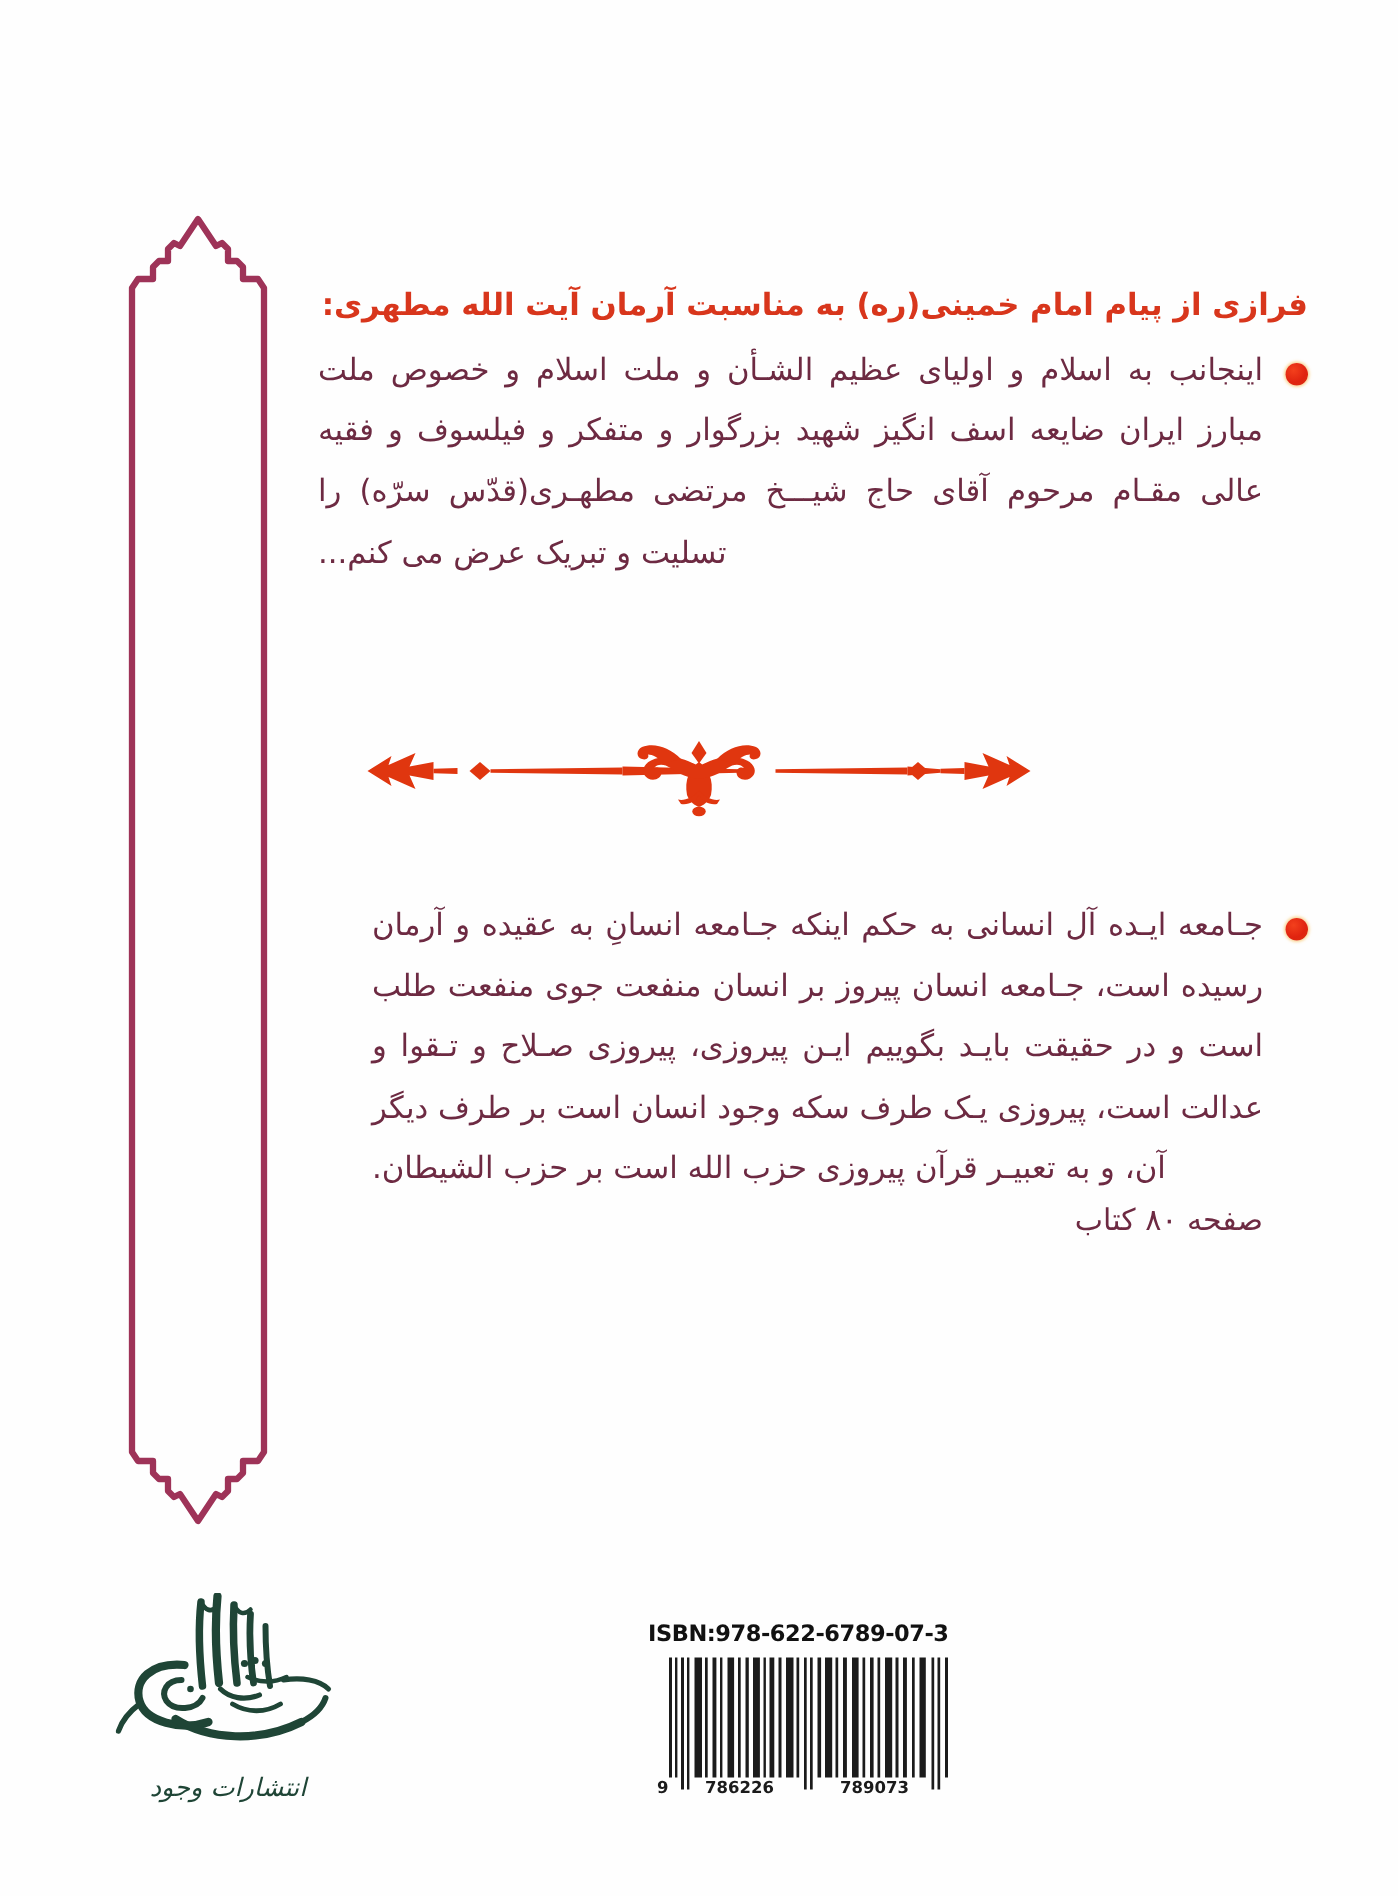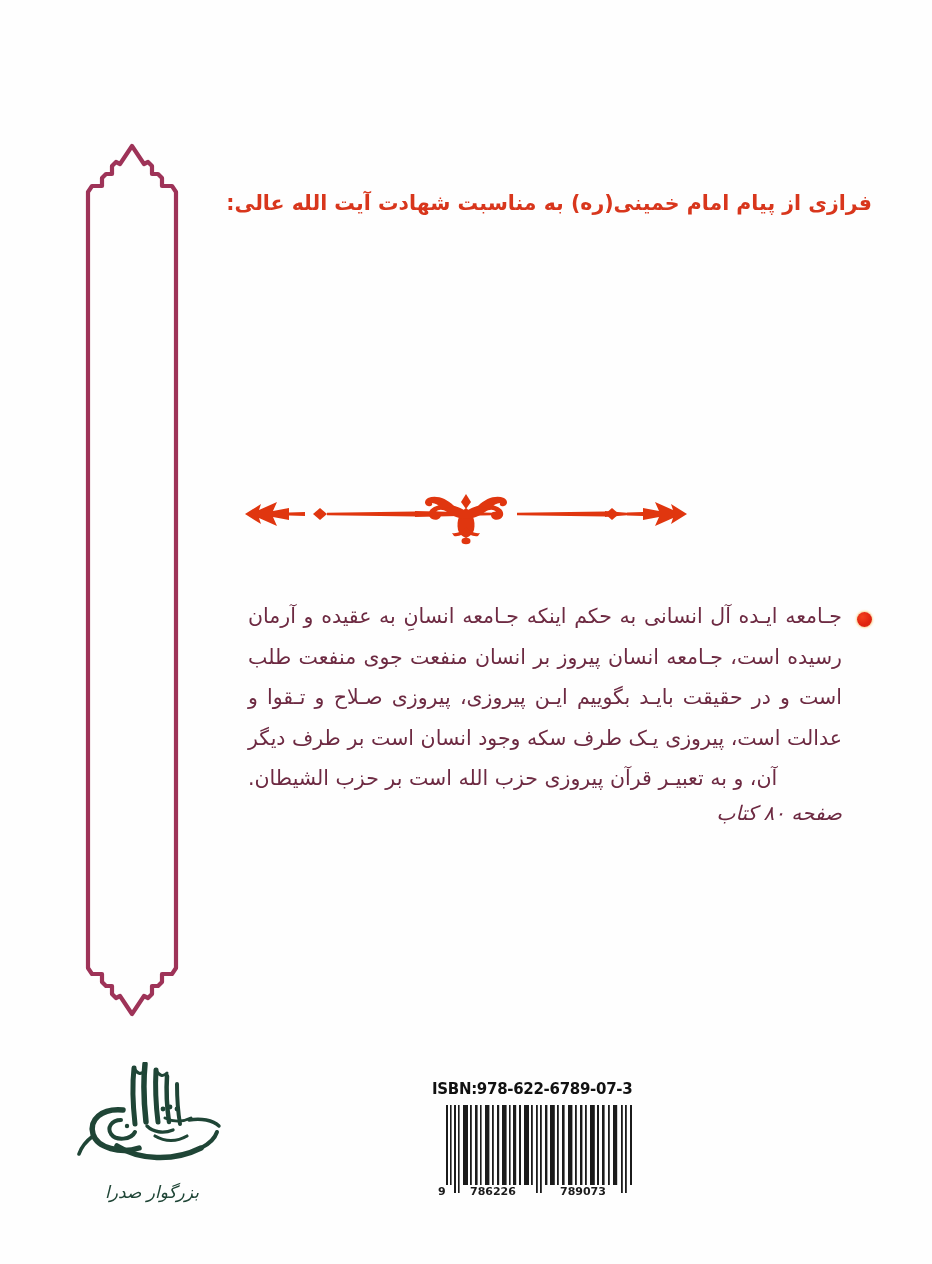--- a/index.html
+++ b/index.html
@@ -100,21 +100,20 @@
     direction: rtl;
   }
 
   .page-ref {
     color: #6d2a42;
     font-size: 20px;
     margin: 2px 0 0 0;
     text-align: right;
     padding-right: 30px;
     direction: rtl;
-    font-style: italic;
   }
 
   
   .publisher {
     position: absolute;
     left: 62px;
     top: 1062px;
     width: 180px;
     height: 150px;
     text-align: center;
@@ -167,22 +166,26 @@
                L88 832 L78 832 L78 840 L74 844 L68 844
                L68 852 L64 856 L60 854 L56 860 L48 872
                L40 860 L36 854 L32 856 L28 852 L28 844
                L22 844 L18 840 L18 832 L8 832 L4 826
                L4 50 L8 44 L18 44 L18 36 L22 32 L28 32
                L28 24 L32 20 L36 22 L40 16 Z" fill="none" stroke="#9e3358" stroke-width="4.2" stroke-linejoin="round"></path>
     </svg>
   </div>
 
   <div class="text-column">
-    <p class="headline">فرازی از پیام امام خمینی(ره) به مناسبت شهادت آیت الله عالی:</p>
-
+    <p class="headline">فرازی از پیام امام خمینی(ره) به مناسبت آرمان آیت الله مطهری:</p>
+
+    <div class="para-block">
+      <span class="bullet"></span>
+      <p class="body-text">اینجانب به اسلام و اولیای عظیم الشـأن و ملت اسلام و خصوص ملت مبارز ایران ضایعه اسف انگیز شهید بزرگوار و متفکر و فیلسوف و فقیه عالی مقـام مرحوم آقای حاج شیـــخ مرتضی مطهـری(قدّس سرّه) را تسلیت و تبریک عرض می کنم...</p>
+    </div>
   </div>
 
   <div class="divider">
     <svg viewBox="0 0 446 72" xmlns="http://www.w3.org/2000/svg">
       <g fill="#e0360f">
 
         <path d="M2 36 L18 26 L16 32 L34 24 L30 33 L46 30 L46 42 L30 39 L34 48 L16 40 L18 46 Z"></path>
 
         <path d="M46 34.5 L62 34 L62 38 L46 37.5 Z"></path>
         <path d="M70 36 L77 30 L84 36 L77 42 Z"></path>
@@ -245,21 +248,21 @@
         <path d="M88 56 C96 60 106 60 114 56" stroke-width="3"></path>
 
         <circle cx="86" cy="47" r="2.4" fill="#1f4536" stroke="none"></circle>
         <circle cx="93" cy="45" r="2.4" fill="#1f4536" stroke="none"></circle>
         <circle cx="100" cy="47" r="2.4" fill="#1f4536" stroke="none"></circle>
         <circle cx="50" cy="64" r="2.2" fill="#1f4536" stroke="none"></circle>
 
         <path d="M112 58 C124 56 136 58 142 64" stroke-width="3.4"></path>
       </g>
     </svg>
-    <div class="publisher-name">بزرگوار صدرا</div>
+    <div class="publisher-name">انتشارات وجود</div>
   </div>
 
   <div class="isbn-block">
     <p class="isbn-text">ISBN:978-622-6789-07-3</p>
 
     <div class="barcode-wrap">
       <svg viewBox="0 0 216 94" preserveAspectRatio="none" xmlns="http://www.w3.org/2000/svg">
         <g fill="#1b1b1b">
 
           <rect x="14" y="2" width="2" height="80"></rect>

